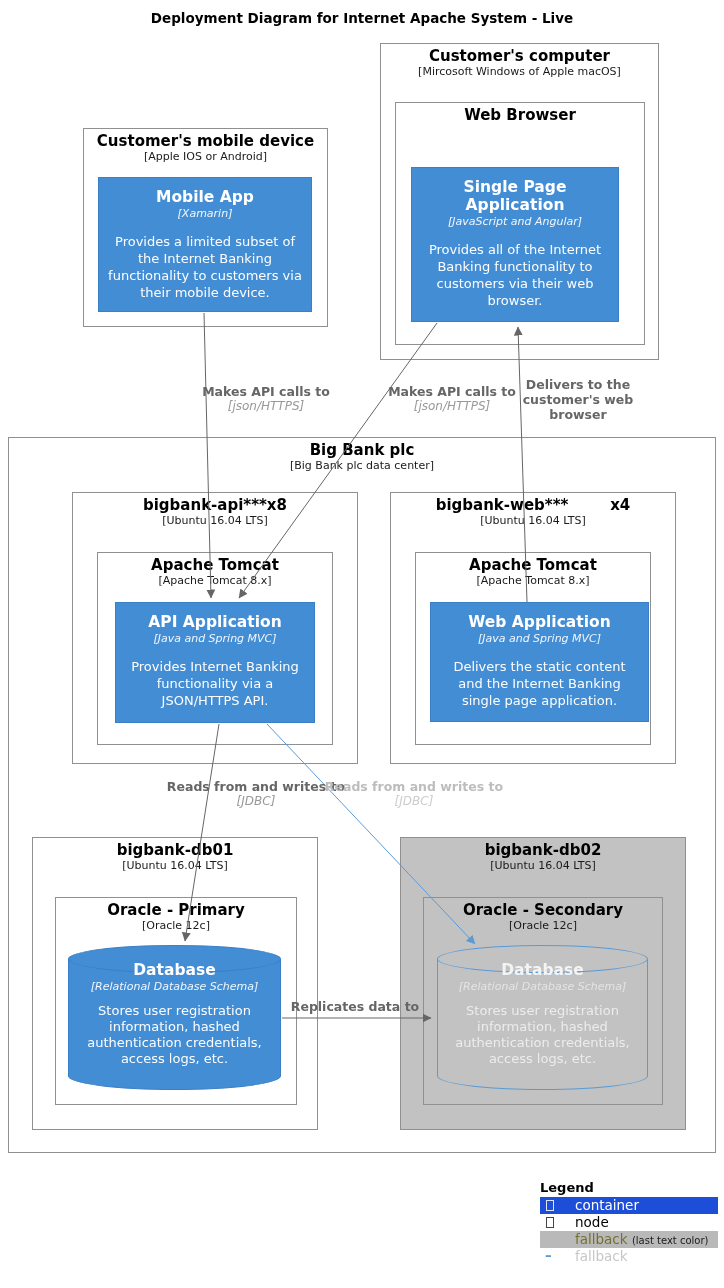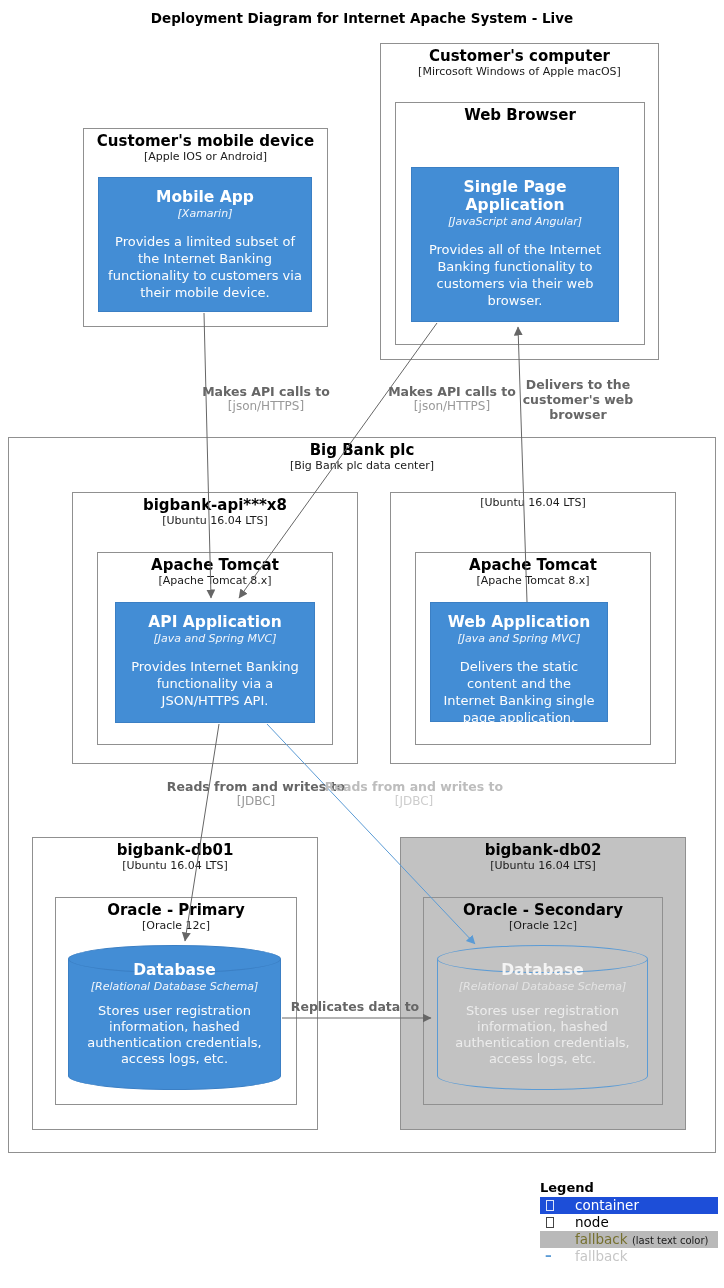--- a/index.html
+++ b/index.html
@@ -36,21 +36,21 @@
   .cyl-secondary .cyl-body { background:#c2c2c2; border-left:1px solid #5b9bd5; border-right:1px solid #5b9bd5; }
   .cyl-text { position:absolute; z-index:4; left:4px; right:4px; top:16px; text-align:center; color:#fff; }
   .cyl-text .c-desc { line-height:16px; margin-top:10px; }
   .cyl-secondary .cyl-text { color:#f4f4f4; }
   .cyl-secondary .c-tech { color:#e4e4e4; }
   .cyl-secondary .c-desc { color:#ececec; }
 
   
   .edge-label { position:absolute; text-align:center; z-index:6; }
   .el-main { font-size:12.5px; font-weight:bold; color:#666; line-height:15px; }
-  .el-tech { font-size:12px; color:#999; line-height:15px; }
+  .el-tech { font-size:12px; font-style:italic; color:#999; line-height:15px; }
   .edge-label.faded .el-main { color:#bdbdbd; }
   .edge-label.faded .el-tech { color:#cdcdcd; }
 
   .edges-svg { position:absolute; left:0; top:0; z-index:5; pointer-events:none; }
 
   
   .legend { position:absolute; left:540px; top:1180px; width:178px; z-index:6; }
   .legend-title { font-size:13px; font-weight:bold; color:#000; margin-bottom:2px; }
   .legend-row { height:17px; font-size:13.5px; line-height:17px; position:relative; }
   .legend-row .row-text { position:absolute; left:35px; top:0; }
@@ -71,21 +71,21 @@
   .box-browser    { left:395px; top:102px; width:250px; height:243px; }
   .box-spa        { left:411px; top:167px; width:208px; height:155px;text-align:center; }
   .box-mobile     { left:83px;  top:128px; width:245px; height:199px; }
   .box-mobileapp  { left:98px;  top:177px; width:214px; height:135px; }
   .box-bigbank    { left:8px;   top:437px; width:708px; height:716px; }
   .box-apinode    { left:72px;  top:492px; width:286px; height:272px; }
   .box-apitomcat  { left:97px;  top:552px; width:236px; height:193px; }
   .box-apiapp     { left:115px; top:602px; width:200px; height:121px; }
   .box-webnode    { left:390px; top:492px; width:286px; height:272px; }
   .box-webtomcat  { left:415px; top:552px; width:236px; height:193px; }
-  .box-webapp     { left:430px; top:602px; width:178px; height:120px; }
+  .box-webapp     { left:430px; top:602px; width:219px; height:120px; }
   .box-db01       { left:32px;  top:837px; width:286px; height:293px; }
   .box-oracle1    { left:55px;  top:897px; width:242px; height:208px; }
   .box-cyl1       { left:68px;  top:945px; width:213px; height:145px; }
   .box-db02       { left:400px; top:837px; width:286px; height:293px; }
   .box-oracle2    { left:423px; top:897px; width:240px; height:208px; }
   .box-cyl2       { left:437px; top:945px; width:211px; height:145px; }
 
   .el-mobile-api { left:176px; top:384px; width:180px; }
   .el-spa-api    { left:362px; top:384px; width:180px; }
   .el-web-spa    { left:515px; top:377px; width:126px; }
@@ -136,20 +136,21 @@
     <div class="node-title">Apache Tomcat</div>
     <div class="node-sub">[Apache Tomcat 8.x]</div>
   </div>
   <div class="container-box box-apiapp">
     <div class="c-title">API Application</div>
     <div class="c-tech">[Java and Spring MVC]</div>
     <div class="c-desc">Provides Internet Banking functionality via a JSON/HTTPS API.</div>
   </div>
 
   <div class="node box-webnode">
+    <div class="node-title pre">bigbank-web***        x4</div>
     <div class="node-sub">[Ubuntu 16.04 LTS]</div>
   </div>
   <div class="node node-clear box-webtomcat">
     <div class="node-title">Apache Tomcat</div>
     <div class="node-sub">[Apache Tomcat 8.x]</div>
   </div>
   <div class="container-box box-webapp">
     <div class="c-title">Web Application</div>
     <div class="c-tech">[Java and Spring MVC]</div>
     <div class="c-desc">Delivers the static content and the Internet Banking single page application.</div>

